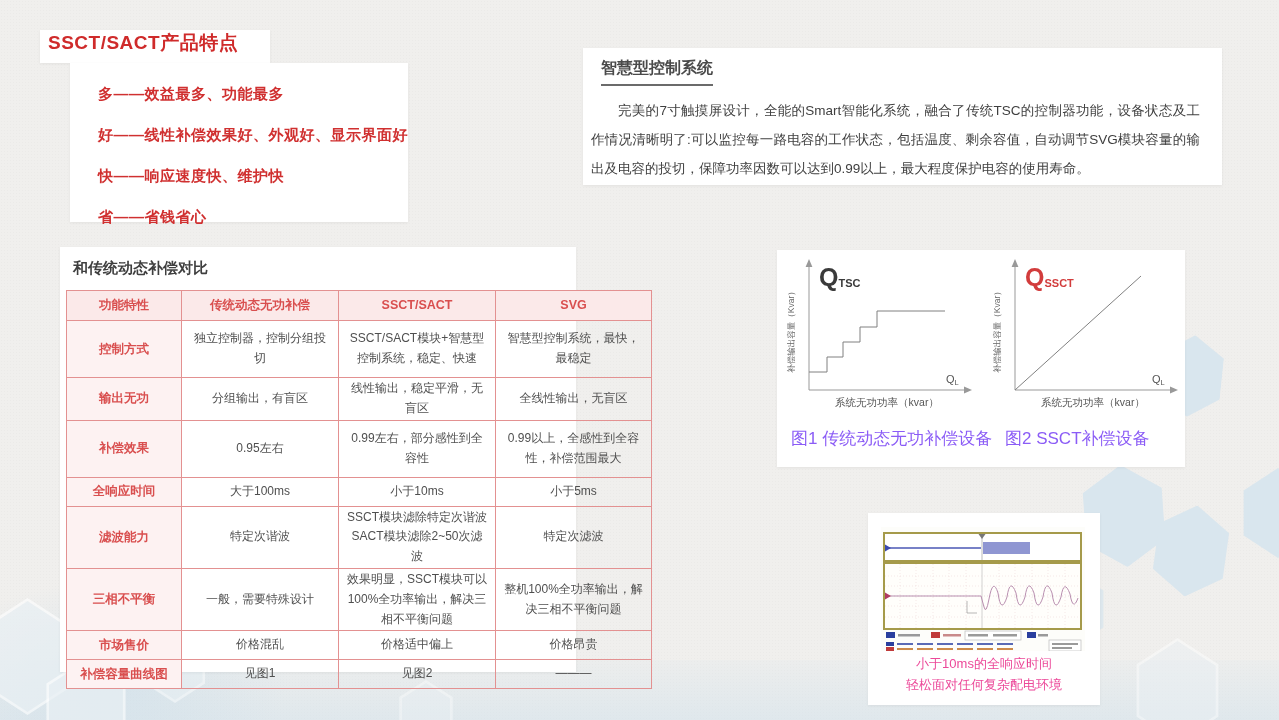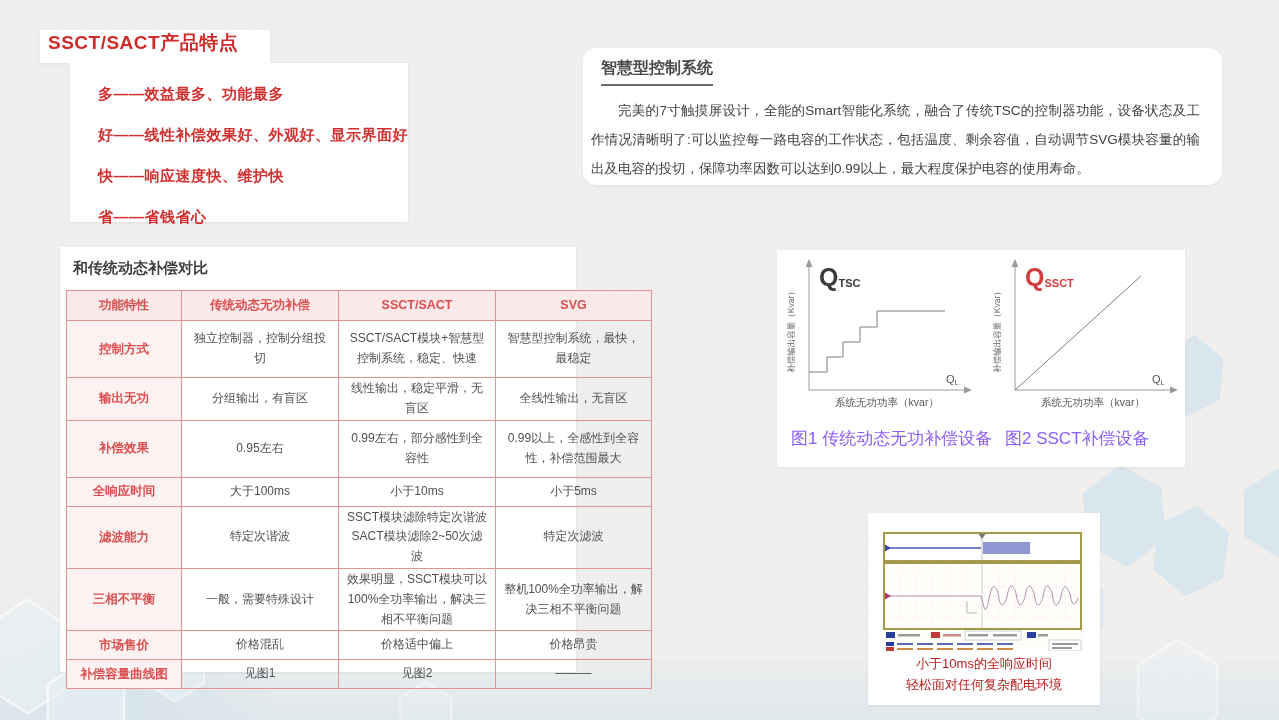--- a/index.html
+++ b/index.html
@@ -22,21 +22,21 @@
 
   .card{position:absolute;background:#ffffff;z-index:2;box-shadow:0 1px 3px rgba(0,0,0,0.06);}
 
   
   .title-card{left:40px;top:30px;width:230px;height:33px;display:flex;}
   .main-title{font-size:19px;font-weight:bold;color:#cf2b2b;padding-left:8px;letter-spacing:0.5px;}
   .features-card{left:70px;top:63px;width:338px;height:159px;padding:22px 0 0 28px;box-sizing:border-box;}
   .feature{font-size:15px;font-weight:bold;color:#d03030;margin-bottom:22px;letter-spacing:0.5px;}
 
   
-  .smart-card{left:583px;top:48px;width:639px;height:137px;box-sizing:border-box;padding:10px 20px 0 6px;border-radius:14px;}
+  .smart-card{left:583px;top:48px;width:639px;height:137px;box-sizing:border-box;padding:10px 20px 0 6px;}
   .smart-heading{display:inline-block;margin-left:12px;font-size:16px;font-weight:bold;color:#4a4a4a;
     padding-bottom:5px;border-bottom:2px solid #6b6b6b;}
   .smart-paragraph{margin:10px 2px 0 2px;font-size:13.5px;color:#3f3f3f;line-height:29px;
     text-align:justify;text-indent:2em;}
 
   
   .table-card{left:60px;top:247px;width:516px;height:425px;box-sizing:border-box;padding:10px 0 0 6px;}
   .table-title{font-size:15px;font-weight:bold;color:#3f3f3f;margin:2px 0 12px 7px;}
   table.cmp{border-collapse:collapse;table-layout:fixed;width:585px;}
   table.cmp th,table.cmp td{border:1px solid #e39191;font-size:12px;text-align:center;
@@ -48,21 +48,21 @@
   
   .charts-card{left:777px;top:250px;width:408px;height:217px;}
   .figure{position:absolute;top:4px;}
   #fig1{left:6px;} #fig2{left:212px;}
   .fig-caption{position:absolute;top:177px;font-size:17px;color:#8b5cf6;}
   #cap1{left:14px;} #cap2{left:228px;}
 
   
   .scope-card{left:868px;top:513px;width:232px;height:192px;}
   .scope-img{position:absolute;left:13px;top:14px;}
-  .scope-caption{position:absolute;width:100%;text-align:center;font-size:13px;color:#b91c1c;}
+  .scope-caption{position:absolute;width:100%;text-align:center;font-size:13px;color:#ec4899;}
   #scap1{top:142px;} #scap2{top:163px;}
 </style>
 </head>
 <body>
 
 <div class="decor bottom-band"></div>
 <div class="decor bl-patch"></div>
 <div class="decor hex hex-fill" style="left:1155px;top:335px;width:72px;height:82px;transform:rotate(6deg);"></div>
 <div class="decor hex hex-fill" style="left:1078px;top:465px;width:92px;height:102px;transform:rotate(-4deg);"></div>
 <div class="decor hex hex-fill" style="left:1150px;top:505px;width:82px;height:92px;transform:rotate(8deg);"></div>

